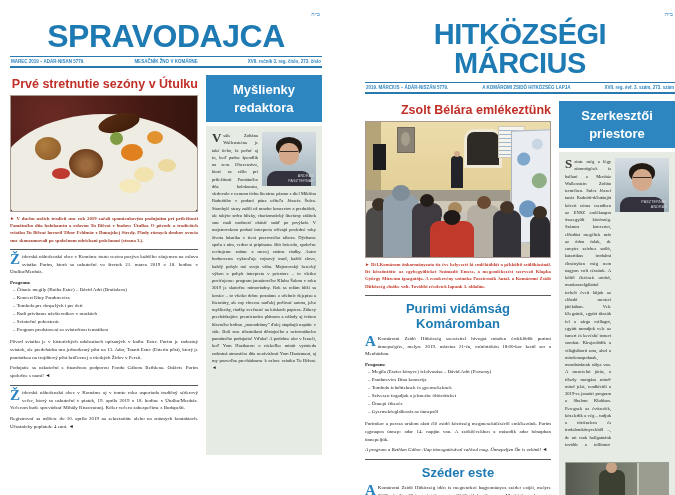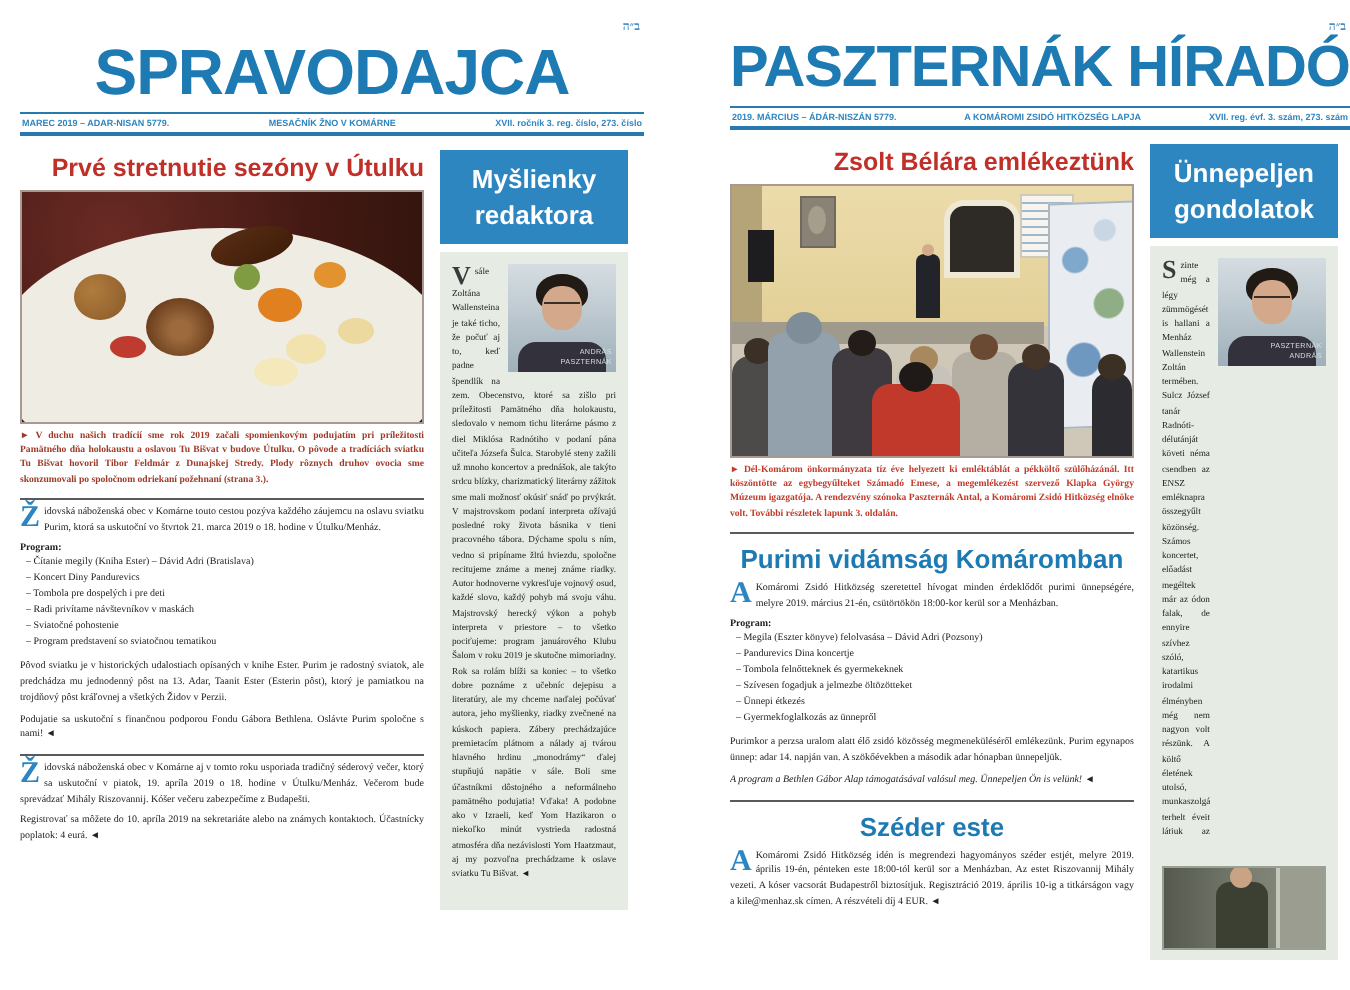--- a/index.html
+++ b/index.html
@@ -15,21 +15,21 @@
             font-weight:bold;color:#1d7ab3;letter-spacing:-0.5px;line-height:1;}
   .page-left .masthead{font-size:32px;}
   .page-right .masthead{font-size:29px;}
   .dateline{margin-top:4px;display:flex;justify-content:space-between;align-items:center;
             border-top:1px solid #2779ae;border-bottom:2px solid #2779ae;padding:2px 1px;
             font-family:"Liberation Sans",sans-serif;font-size:4.5px;font-weight:bold;color:#2e86c1;}
 
   
   .cols{display:flex;gap:8px;margin-top:7px;}
   .main{width:202px;}
-  .side{width:94px;flex:none;}
+  .side{width:116px;flex:none;}
 
   .h-red{font-family:"Liberation Sans",sans-serif;font-weight:bold;font-size:12.5px;
          color:#c03028;text-align:right;margin:2px 0 4px;}
   .h-blue{font-family:"Liberation Sans",sans-serif;font-weight:bold;font-size:13px;
           color:#1d7ab3;text-align:center;margin:5px 0 4px;}
   .sep{border-top:1px solid #5a5a5a;margin:5px 0 3px;}
   p.body{font-size:5px;line-height:1.55;text-align:justify;margin:3px 0;}
   p.caption{font-size:4.8px;line-height:1.5;text-align:justify;font-weight:bold;margin:3px 0;}
   .cap-maroon{color:#a03a28;}
   .cap-red{color:#c23a2a;}
@@ -173,21 +173,21 @@
             <div class="po-cap">ANDRÁS PASZTERNÁK</div>
           </div>
           <div class="side-text"><span class="dropcap">V</span><span>sále Zoltána Wallensteina je také ticho, že počuť aj to, keď padne špendlík na zem. Obecenstvo, ktoré sa zišlo pri príležitosti Pamätného dňa holokaustu, sledovalo v nemom tichu literárne pásmo z diel Miklósa Radnótiho v podaní pána učiteľa Józsefa Šulca. Starobylé steny zažili už mnoho koncertov a prednášok, ale takýto srdcu blízky, charizmatický literárny zážitok sme mali možnosť okúsiť snáď po prvýkrát. V majstrovskom podaní interpreta ožívajú posledné roky života básnika v tieni pracovného tábora. Dýchame spolu s ním, vedno si pripíname žltú hviezdu, spoločne recitujeme známe a menej známe riadky. Autor hodnoverne vykresľuje vojnový osud, každé slovo, každý pohyb má svoju váhu. Majstrovský herecký výkon a pohyb interpreta v priestore – to všetko pociťujeme: program januárového Klubu Šalom v roku 2019 je skutočne mimoriadny. Rok sa rolám blíži sa koniec – to všetko dobre poznáme z učebníc dejepisu a literatúry, ale my chceme naďalej počúvať autora, jeho myšlienky, riadky zvečnené na kúskoch papiera. Zábery prechádzajúce premietacím plátnom a nálady aj tvárou hlavného hrdinu „monodrámy“ ďalej stupňujú napätie v sále. Boli sme účastníkmi dôstojného a neformálneho pamätného podujatia! Vďaka! A podobne ako v Izraeli, keď Yom Hazikaron o niekoľko minút vystrieda radostná atmosféra dňa nezávislosti Yom Haatzmaut, aj my pozvoľna prechádzame k oslave sviatku Tu Bišvat. ◄</span></div>
         </div>
       </div>
     </div>
   </div>
 
   <div class="page page-right">
     <div class="hebrew">ב״ה</div>
-    <div class="masthead">PASZTERNÁK HÍRADÓ</div>
+    <div class="masthead">HITKÖZSÉGI MÁRCIUS</div>
     <div class="dateline">
       <span>2019. MÁRCIUS – ÁDÁR-NISZÁN 5779.</span>
       <span>A KOMÁROMI ZSIDÓ HITKÖZSÉG LAPJA</span>
       <span>XVII. reg. évf. 3. szám, 273. szám</span>
     </div>
 
     <div class="cols">
       <div class="main">
         <div class="h-red">Zsolt Bélára emlékeztünk</div>
 
@@ -226,21 +226,21 @@
         </ul>
         <p class="body">Purimkor a perzsa uralom alatt élő zsidó közösség megmeneküléséről emlékezünk. Purim egynapos ünnep: adar 14. napján van. A szökőévekben a második adar hónapban ünnepeljük.</p>
         <p class="body italic">A program a Bethlen Gábor Alap támogatásával valósul meg. Ünnepeljen Ön is velünk! ◄</p>
 
         <div class="sep"></div>
         <div class="h-blue">Széder este</div>
         <p class="body"><span class="dropcap">A</span><span> Komáromi Zsidó Hitközség idén is megrendezi hagyományos széder estjét, melyre 2019. április 19-én, pénteken este 18:00-tól kerül sor a Menházban. Az estet Riszovannij Mihály vezeti. A kóser vacsorát Budapestről biztosítjuk. Regisztráció 2019. április 10-ig a titkárságon vagy a kile@menhaz.sk címen. A részvételi díj 4 EUR. ◄</span></p>
       </div>
 
       <div class="side">
-        <div class="side-head">Ünnepeljen gondolatok</div>
+        <div class="side-head">Szerkesztői priestore</div>
         <div class="side-panel">
           <div class="portrait">
             <div class="po-hair"></div>
             <div class="po-face"></div>
             <div class="po-glasses"></div>
             <div class="po-body"></div>
             <div class="po-cap">PASZTERNÁK ANDRÁS</div>
           </div>
           <div class="side-text"><span class="dropcap">S</span><span>zinte még a légy zümmögését is hallani a Menház Wallenstein Zoltán termében. Sulcz József tanár Radnóti-délutánját követi néma csendben az ENSZ emléknapra összegyűlt közönség. Számos koncertet, előadást megéltek már az ódon falak, de ennyire szívhez szóló, katartikus irodalmi élményben még nem nagyon volt részünk. A költő életének utolsó, munkaszolgálattal terhelt éveit látjuk az előadó mesteri játékában. Vele lélegzünk, együtt tűzzük fel a sárga csillagot, együtt mondjuk vele az ismert és kevésbé ismert sorokat. Kirajzolódik a világháború sora, ahol a mindennapoknak, mondatoknak súlya van. A menetelni járás, a téboly morgása mind-mind jelzi, rendkívüli a 2019-es januári program a Shalom Klubban. Peregnek az évtizedek, közeledik a vég – tudjuk a történelem és irodalomkönyvekből –, de mi csak hallgatnánk tovább a tollíratot, gondolatait, papírra vetett sorait. A vásznon, s néha a „monodráma“ főhősének arcán is tükröződő képek csak fokozzák a teremben uralkodó feszültséget. Méltó, s formabontó emlékezésnek lehettünk részesei! Köszönet érte! S mint ahogy Izraelben – Yom Hazikaron végén, alig pár pillanat, s az emlékezést felváltja az államalapítás örömünnepe, Yom Haatzmaut –, úgy váltunk át mi is Tu Bisvát, a fák újévének ünnepébe…! ◄</span></div>
           <div class="photo-still">

